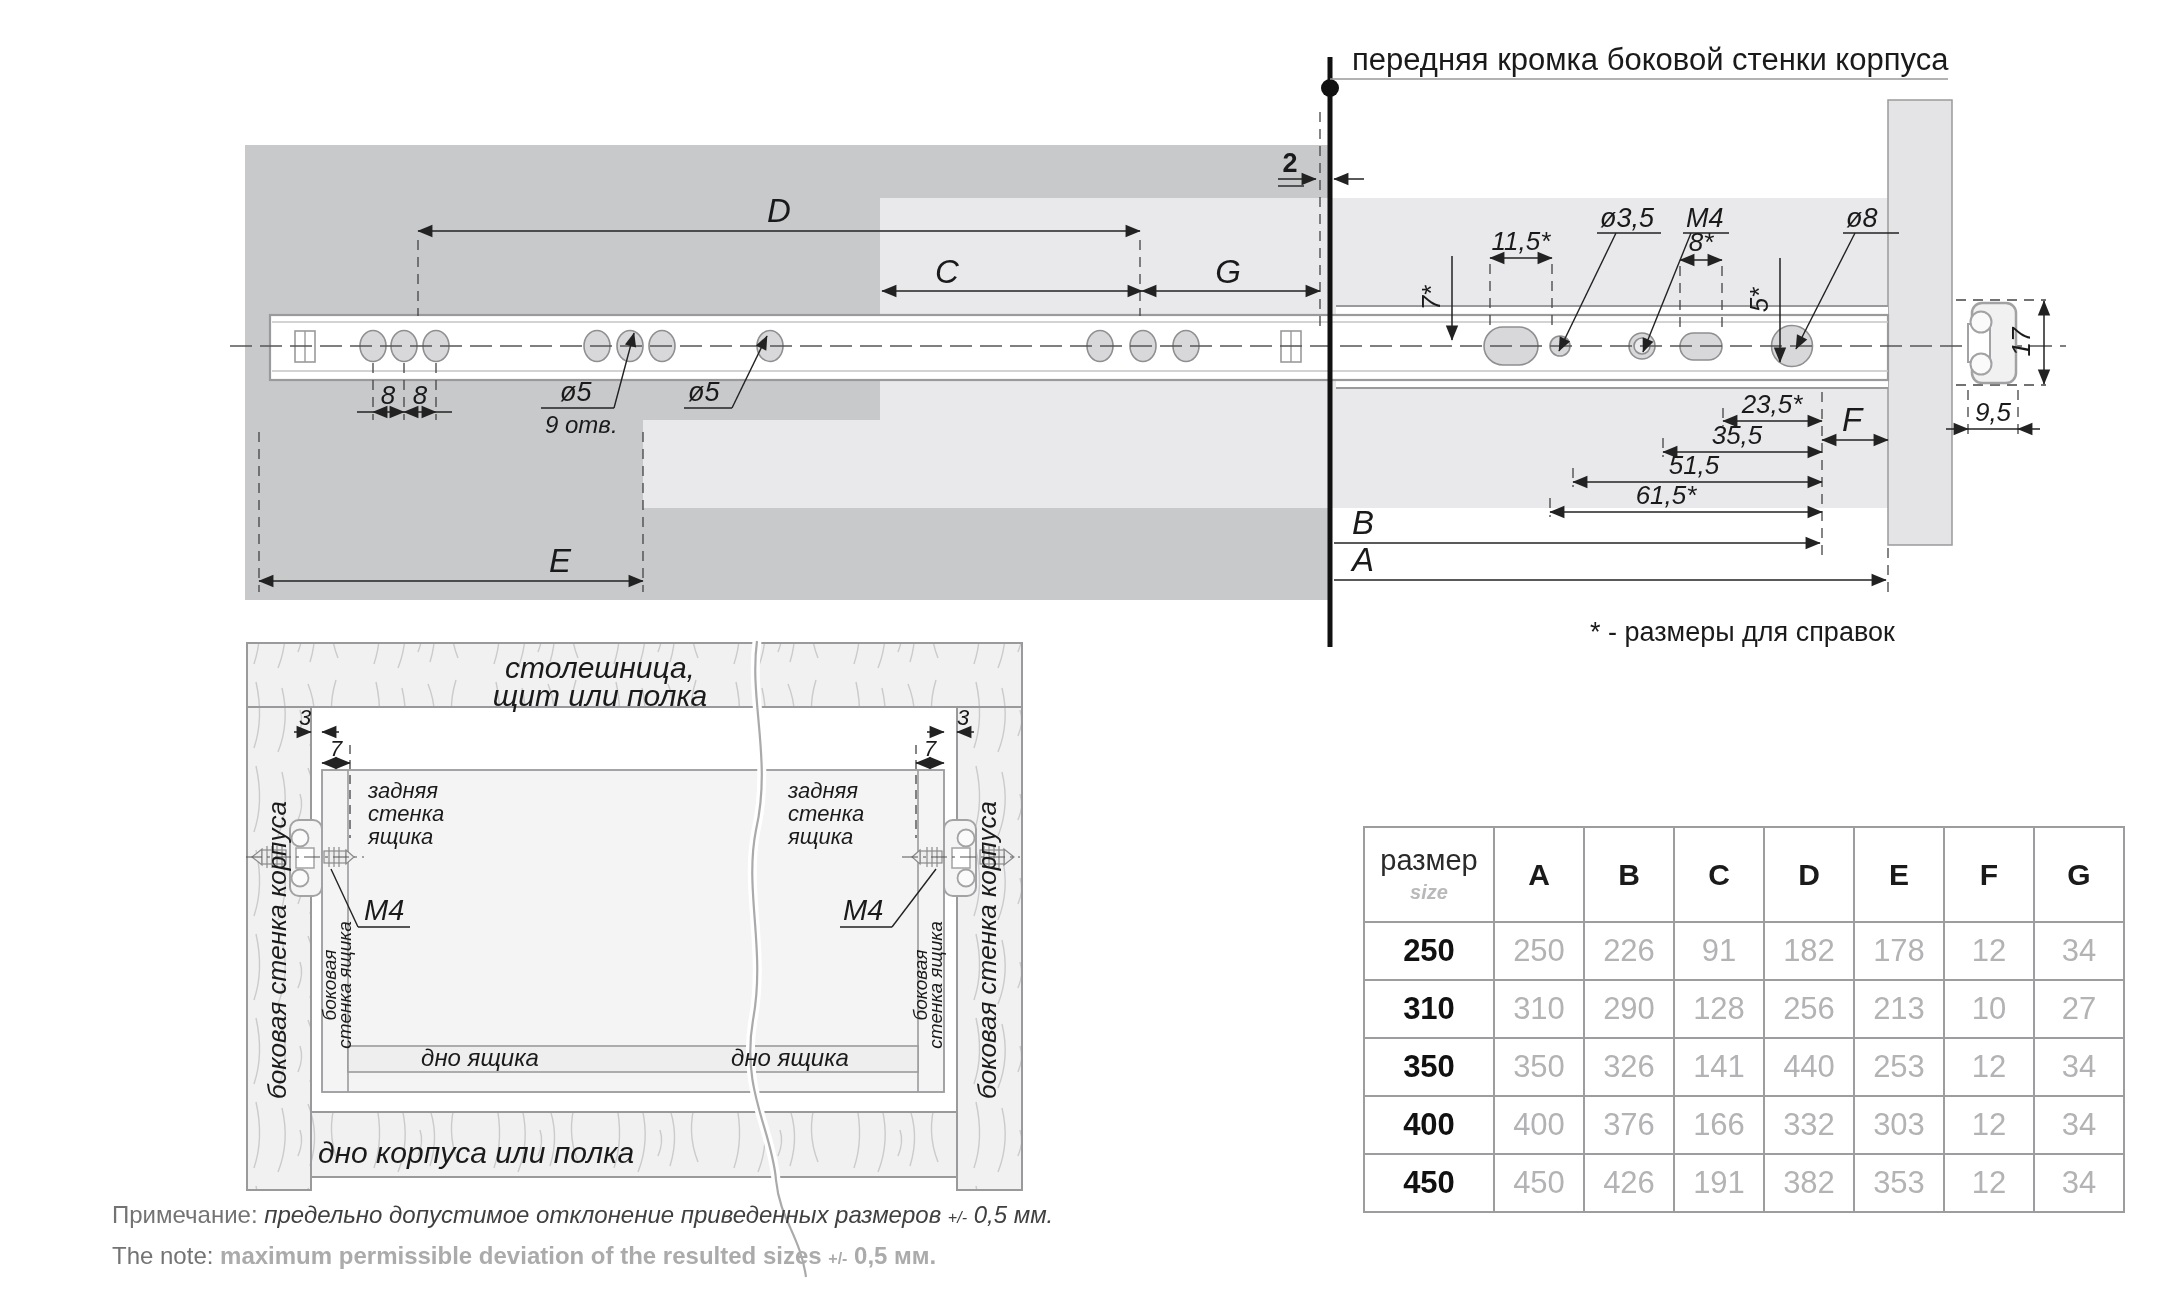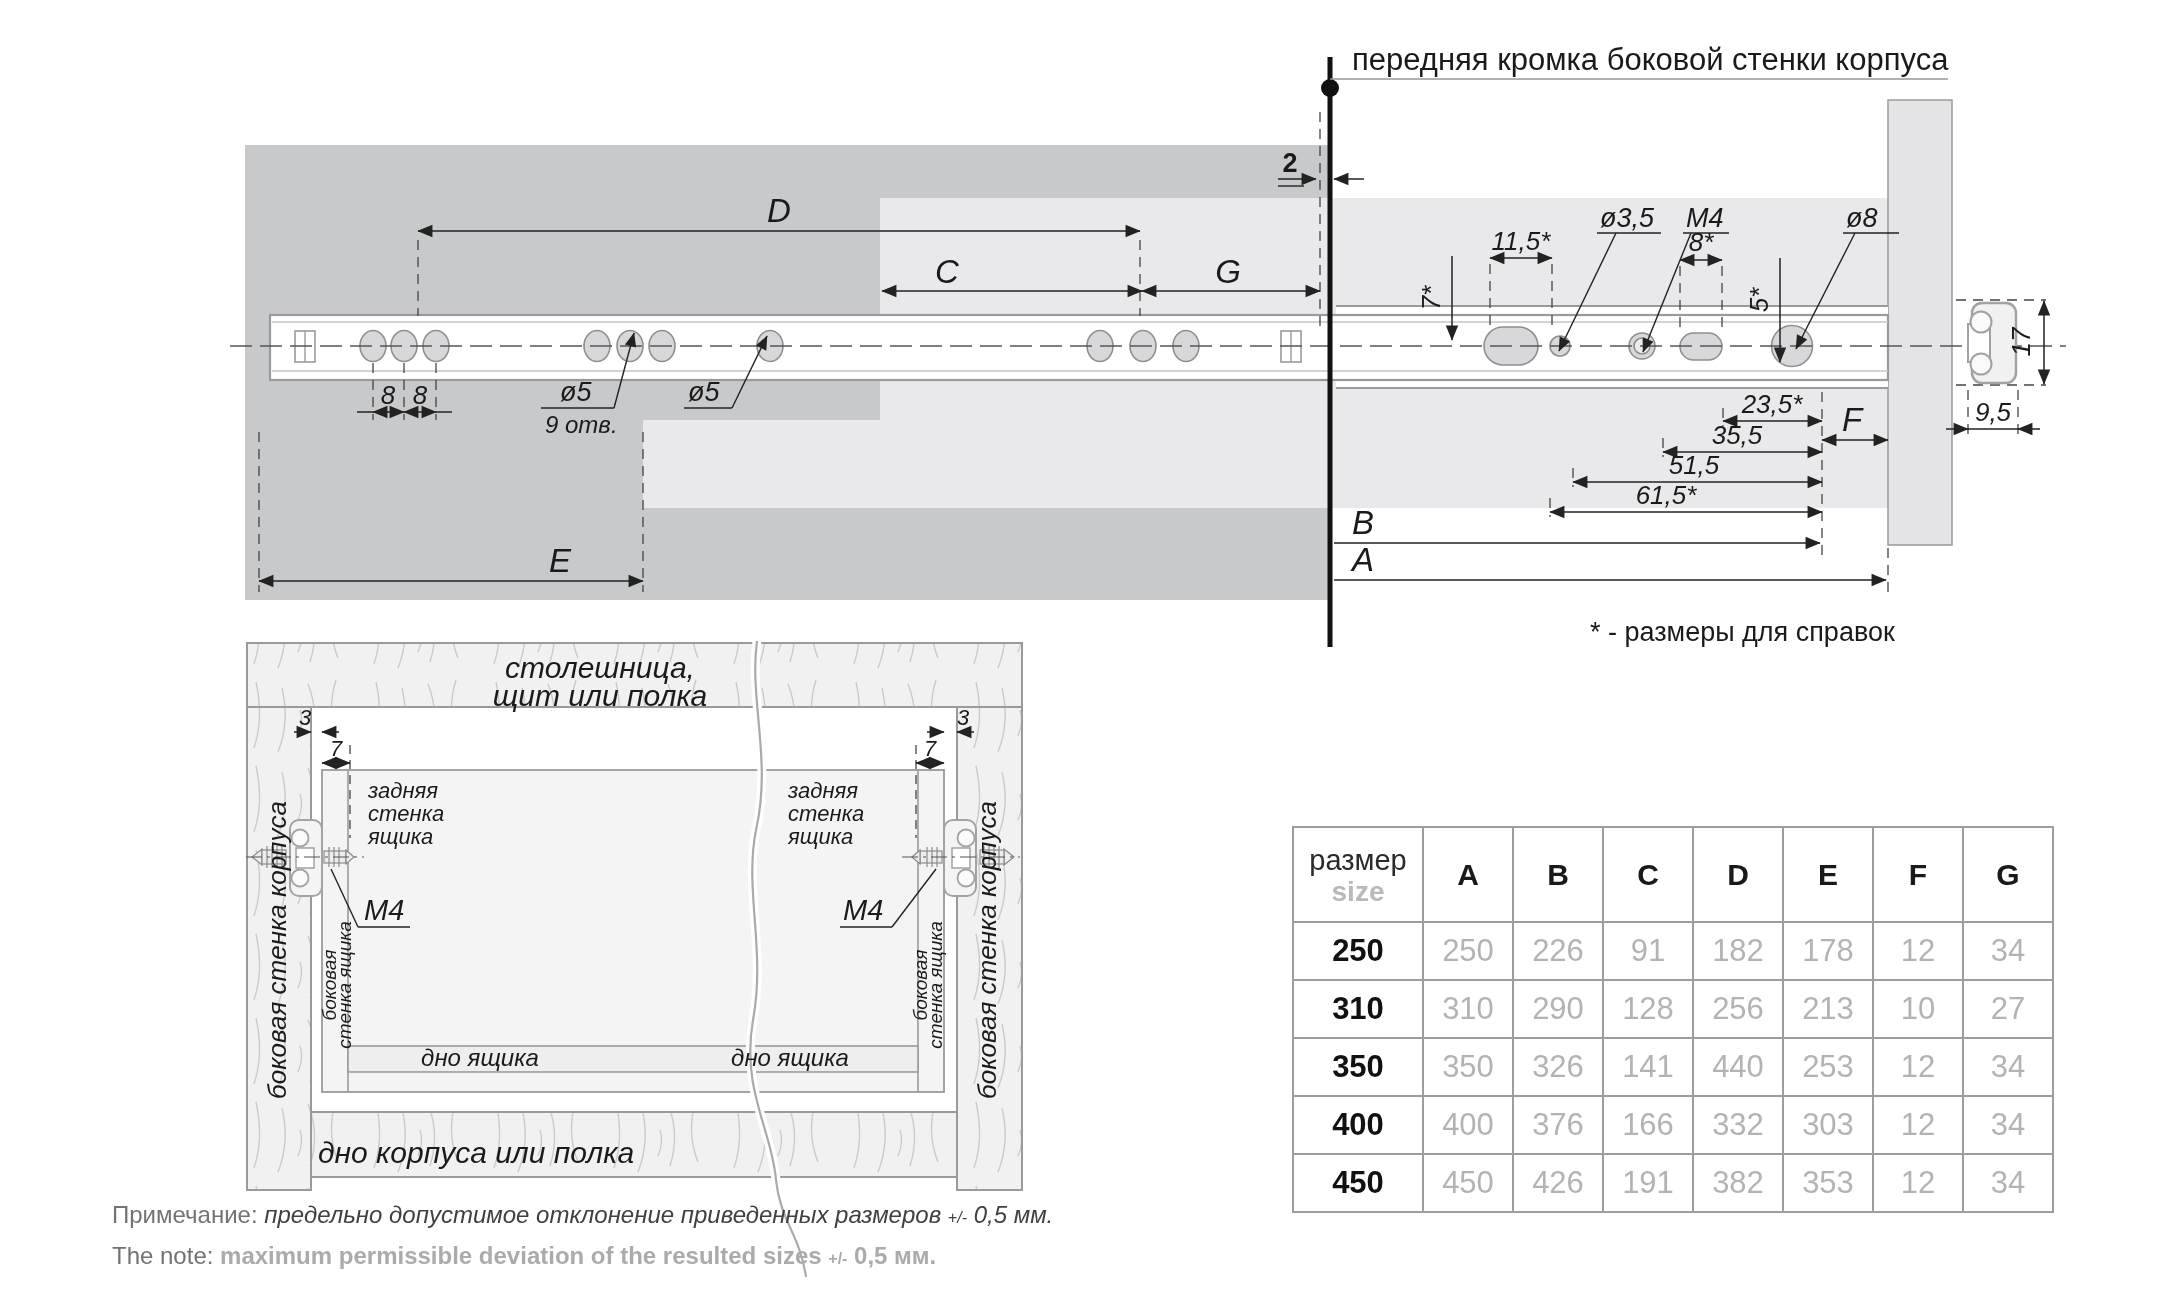--- a/index.html
+++ b/index.html
@@ -24,28 +24,28 @@
   .tinydim{font-size:22px;font-style:italic;}
 
   
   .note{position:absolute;left:112px;top:1196px;font-size:24px;line-height:38px;white-space:nowrap;}
   .note .red{color:#737373;}
   .note .blk{color:#404040;font-style:italic;}
   .note .gry{color:#ababab;font-weight:bold;}
   .note .tol{font-size:16px;}
 
   
-  .size-table{position:absolute;left:1292px;top:826px;border-collapse:collapse;table-layout:fixed;}
+  .size-table{position:absolute;left:1363px;top:826px;border-collapse:collapse;table-layout:fixed;}
   .size-table th,.size-table td{border:2px solid #9d9d9f;text-align:center;vertical-align:middle;padding:0;}
   .size-table col.c0{width:130px;}
   .size-table col.cn{width:90px;}
   .size-table .hrow{height:95px;}
   .size-table .drow{height:58px;}
   .hd-ru{font-size:29px;font-weight:400;color:#2a2a2a;line-height:34px;}
-  .hd-en{font-size:28px;color:#b9b9bb;line-height:30px;}
+  .hd-en{font-size:20px;color:#b9b9bb;line-height:30px;font-style:italic;}
   .hd-col{font-size:30px;font-weight:600;color:#1a1a1a;}
   .r-size{font-size:31px;font-weight:600;color:#111;}
   .r-val{font-size:31px;font-weight:400;color:#b3b3b5;}
 </style>
 </head>
 <body>
 
 <div class="page">
 
 <svg width="2182" height="1305" viewBox="0 0 2182 1305">

